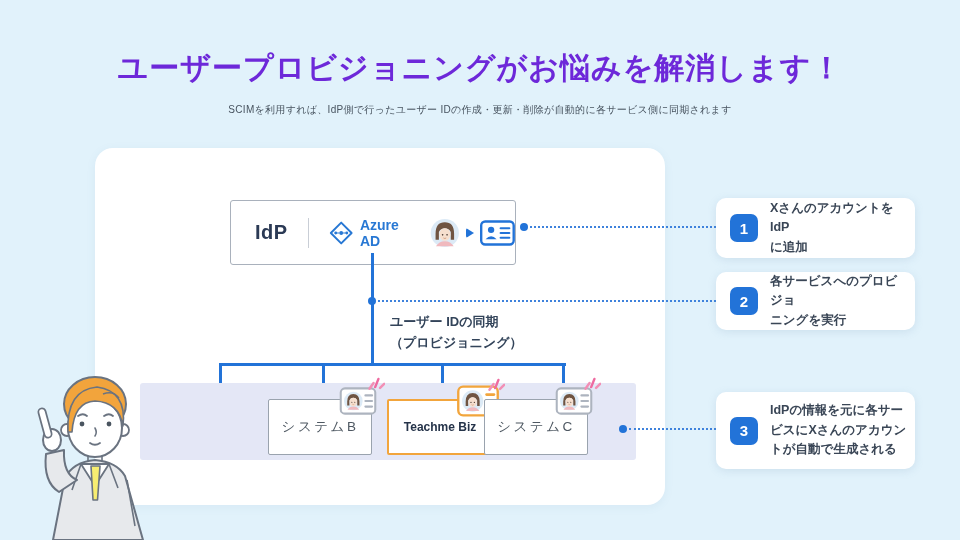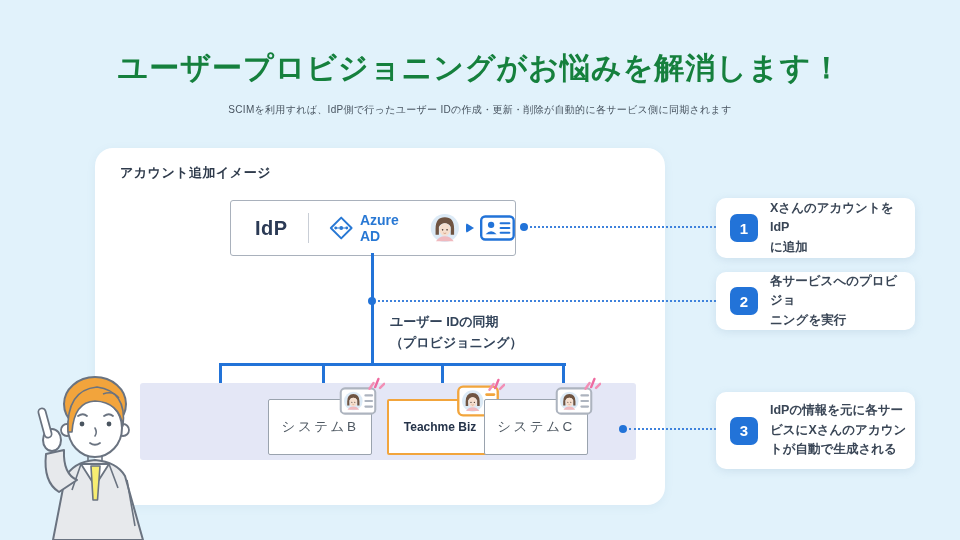--- a/index.html
+++ b/index.html
@@ -1,30 +1,30 @@
 <!DOCTYPE html>
 <html><head>
 <meta charset="utf-8">
 <style>
   * { margin:0; padding:0; box-sizing:border-box; }
   html,body { width:960px; height:540px; }
   body { font-family:"Liberation Sans","DejaVu Sans",sans-serif; }
   .stage { position:relative; width:960px; height:540px; background:#E1F2FB; overflow:hidden; }
 
   .title { position:absolute; left:0; top:48px; width:960px; text-align:center;
-           font-size:30px; font-weight:700; color:#15803d; letter-spacing:1px; }
+           font-size:30px; font-weight:700; color:#6d28d9; letter-spacing:1px; }
   .subtitle { position:absolute; left:0; top:103px; width:960px; text-align:center;
               font-size:10px; font-weight:500; color:#47535F; letter-spacing:.3px; }
 
   .panel { position:absolute; left:95px; top:148px; width:570px; height:357px;
            background:#FFFFFF; border-radius:18px; box-shadow:0 2px 10px rgba(90,130,170,.08); }
   .panel-label { position:absolute; left:120px; top:164px; font-size:13px; font-weight:700; color:#2F3B4C; letter-spacing:.5px; }
 
   
-  .idp-box { position:absolute; left:230px; top:200px; width:286px; height:56px; background:#fff;
+  .idp-box { position:absolute; left:230px; top:200px; width:286px; height:65px; background:#fff;
              border:1.5px solid #A9B1BC; border-radius:3px; display:flex; align-items:center; padding-left:24px; }
   .idp-label { font-size:20px; font-weight:700; color:#2B3A55; letter-spacing:.5px; }
   .idp-divider { width:1px; height:30px; background:#C9CED6; margin:0 20px; }
   .azure-logo { width:28px; height:28px; }
   .azure-label { font-size:14px; font-weight:600; color:#2878D4; margin-left:7px; }
   .idp-avatar { width:34px; height:34px; margin-left:16px; }
   .tri-right { width:0; height:0; border-left:8px solid #2273D8; border-top:5px solid transparent;
                border-bottom:5px solid transparent; margin-left:6px; border-radius:2px; }
   .idp-card { width:40px; height:30px; margin-left:6px; }
 
@@ -115,21 +115,20 @@
     </symbol>
   </defs>
 </svg>
 
 <div class="stage">
 
   <h1 class="title">ユーザープロビジョニングがお悩みを解消します！</h1>
   <p class="subtitle">SCIMを利用すれば、IdP側で行ったユーザー IDの作成・更新・削除が自動的に各サービス側に同期されます</p>
 
   <div class="panel"></div>
-  <div class="panel-label">アカウント追加イメージ</div>
 
   <div class="idp-box">
     <span class="idp-label">IdP</span>
     <span class="idp-divider"></span>
     <svg class="azure-logo">
         <use href="#azure-logo"></use>
       </svg>
     <span class="azure-label">Azure AD</span>
     <svg class="idp-avatar">
         <use href="#avatar-woman"></use>

